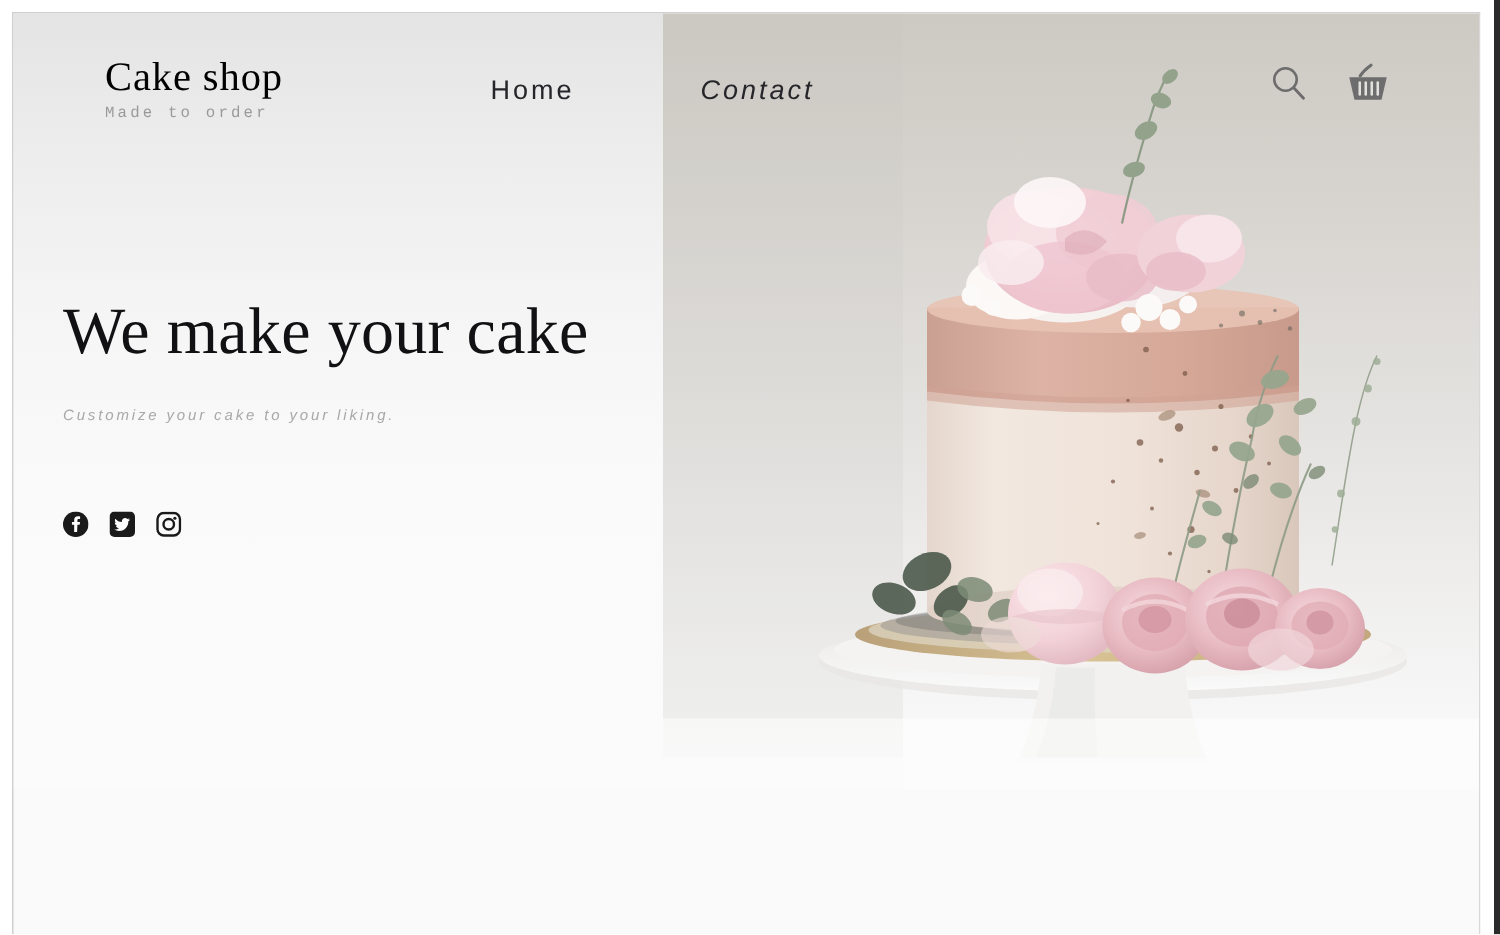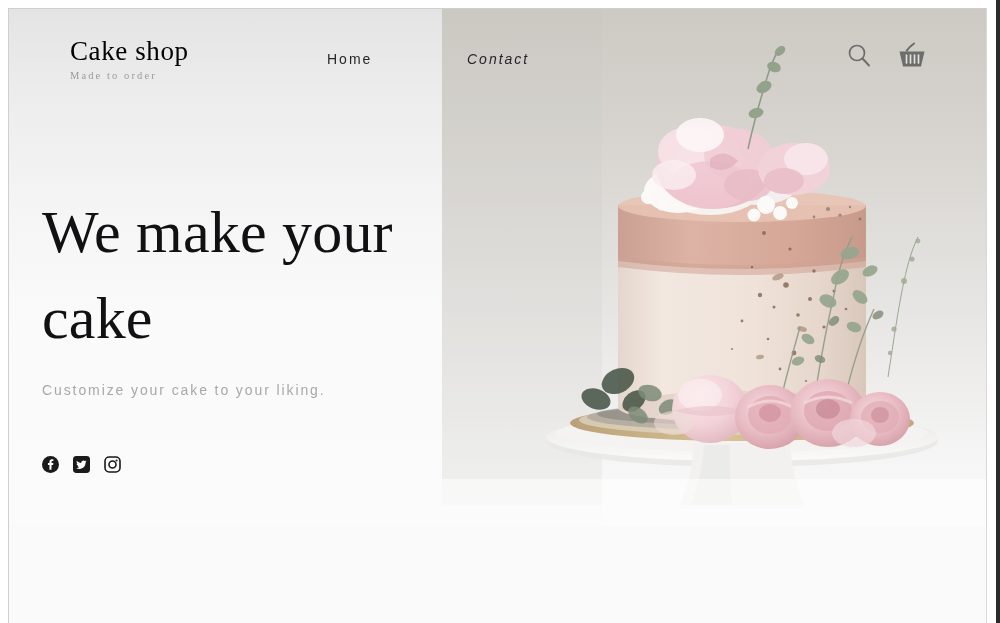--- a/index.html
+++ b/index.html
@@ -82,35 +82,35 @@
   .brand-name {
     font-family: "Liberation Serif", serif;
     font-size: 27px;
     letter-spacing: 0.6px;
     color: #000000;
     line-height: 1.05;
     white-space: nowrap;
   }
   .brand-tagline {
     margin-top: 5px;
-    font-family: Liberation Serif, serif;
+    font-family: Liberation Mono, monospace;
     font-size: 10.5px;
     letter-spacing: 2.1px;
     color: #9a9a9a;
     white-space: nowrap;
   }
 
   .nav {
     position: absolute;
     left: 318px; top: 41px;
     display: flex;
     align-items: center;
   }
   .nav-link {
-    font-size: 14px;
+    font-size: 18px;
     letter-spacing: 2.0px;
     color: #26262a;
     text-decoration: none;
     white-space: nowrap;
     cursor: pointer;
   }
   .nav-slot { width: 140px; display: block; }
   .nav-slot:last-child { width: auto; font-style: italic; }
 
   .header-actions {
@@ -128,33 +128,34 @@
 
   
   .hero-copy {
     position: absolute;
     left: 33px; top: 180px;
     width: 400px;
     z-index: 15;
   }
   .headline {
     font-family: "Liberation Serif", serif;
-    font-size: 60px;
+    font-size: 44px;
     font-weight: 400;
     line-height: 1.44;
     color: #111114;
     margin: 0;
     letter-spacing: 0.2px;
   }
   .subtitle {
     margin: 20px 0 0 0;
-    font-size: 14px;
+    font-size: 10px;
     letter-spacing: 1.9px;
     color: #a8a8a8;
     white-space: nowrap;
+    font-style: italic;
   }
   .socials {
     margin-top: 58px;
     display: flex;
     align-items: center;
     gap: 14px;
   }
   .social-btn {
     background: none; border: none; padding: 0;
     cursor: pointer; line-height: 0; display: block;

